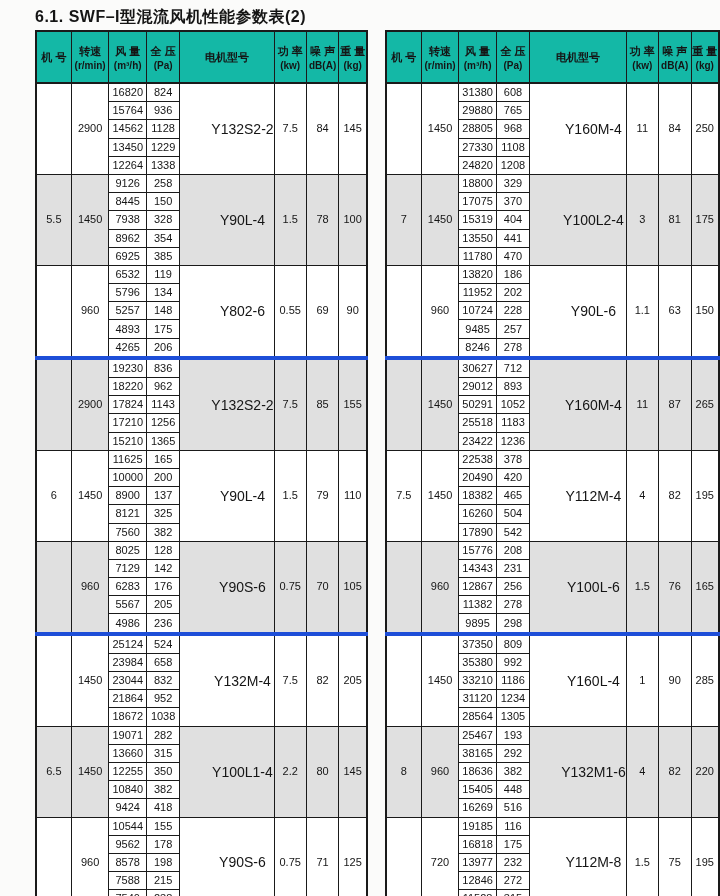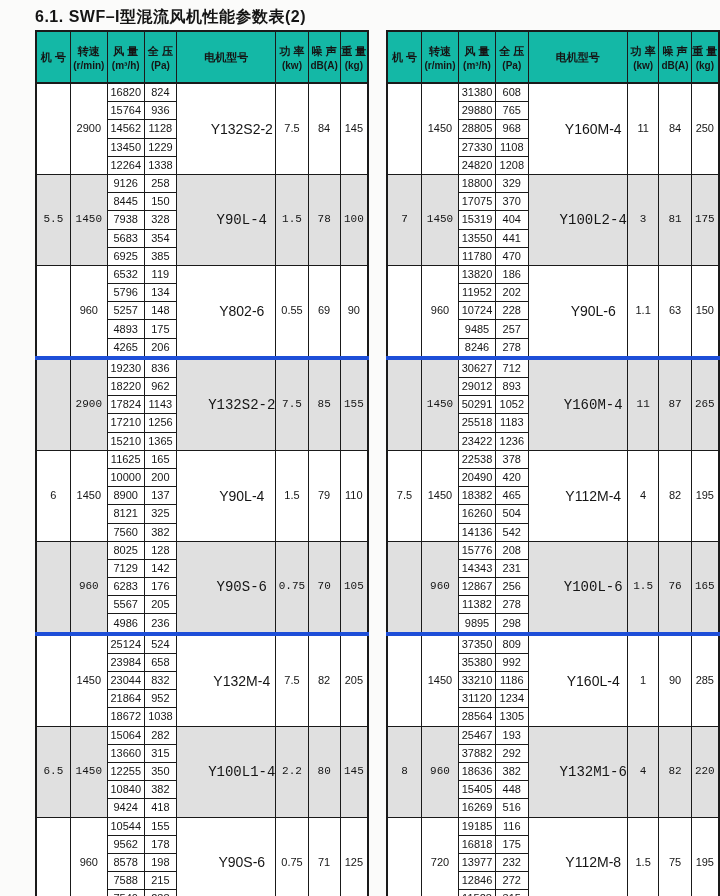--- a/index.html
+++ b/index.html
@@ -37,21 +37,21 @@
     border-bottom:2px solid #1a1a1a;
   }
   table.spec thead .h2{font-size:10px;font-weight:bold;margin-top:1px;}
   table.spec tbody td{
     height:17.2px;
     font-size:11px;
     line-height:1;
     background:#ffffff;
   }
   table.spec tbody td.motor{font-size:14px;padding-left:31px;}
-  table.spec tbody td.band{background:#e0e0e0;font-family:Liberation Mono, monospace;}
+  table.spec tbody td.band{background:#e0e0e0;}
   tr.machine-start td{border-top:4px solid #1d4ed8;}
 </style>
 </head>
 <body>
 
 <div class="page">
   <h1 class="page-title">6.1. SWF–I型混流风机性能参数表(2)</h1>
   <div class="tables">
     <div>
         <table class="spec">
@@ -138,21 +138,21 @@
             </tr>
             <tr>
               <td class="flow">8445</td>
               <td class="press">150</td>
             </tr>
             <tr>
               <td class="flow">7938</td>
               <td class="press">328</td>
             </tr>
             <tr>
-              <td class="flow">5683</td>
+              <td class="flow">8962</td>
               <td class="press">354</td>
             </tr>
             <tr>
               <td class="flow">6925</td>
               <td class="press">385</td>
             </tr>
             <tr>
               <td class="mach" rowspan="5"></td>
               <td class="speed" rowspan="5">960</td>
               <td class="flow">6532</td>
@@ -278,21 +278,21 @@
               <td class="flow">21864</td>
               <td class="press">952</td>
             </tr>
             <tr>
               <td class="flow">18672</td>
               <td class="press">1038</td>
             </tr>
             <tr>
               <td class="mach band" rowspan="5">6.5</td>
               <td class="speed band" rowspan="5">1450</td>
-              <td class="flow">15064</td>
+              <td class="flow">19071</td>
               <td class="press">282</td>
               <td class="motor band" rowspan="5">Y100L1-4</td>
               <td class="power band" rowspan="5">2.2</td>
               <td class="noise band" rowspan="5">80</td>
               <td class="weight band" rowspan="5">145</td>
             </tr>
             <tr>
               <td class="flow">13660</td>
               <td class="press">315</td>
             </tr>
@@ -504,21 +504,21 @@
             </tr>
             <tr>
               <td class="flow">18382</td>
               <td class="press">465</td>
             </tr>
             <tr>
               <td class="flow">16260</td>
               <td class="press">504</td>
             </tr>
             <tr>
-              <td class="flow">14136</td>
+              <td class="flow">17890</td>
               <td class="press">542</td>
             </tr>
             <tr>
               <td class="mach band" rowspan="5"></td>
               <td class="speed band" rowspan="5">960</td>
               <td class="flow">15776</td>
               <td class="press">208</td>
               <td class="motor band" rowspan="5">Y100L-6</td>
               <td class="power band" rowspan="5">1.5</td>
               <td class="noise band" rowspan="5">76</td>
@@ -570,21 +570,21 @@
               <td class="mach band" rowspan="5">8</td>
               <td class="speed band" rowspan="5">960</td>
               <td class="flow">25467</td>
               <td class="press">193</td>
               <td class="motor band" rowspan="5">Y132M1-6</td>
               <td class="power band" rowspan="5">4</td>
               <td class="noise band" rowspan="5">82</td>
               <td class="weight band" rowspan="5">220</td>
             </tr>
             <tr>
-              <td class="flow">37882</td>
+              <td class="flow">38165</td>
               <td class="press">292</td>
             </tr>
             <tr>
               <td class="flow">18636</td>
               <td class="press">382</td>
             </tr>
             <tr>
               <td class="flow">15405</td>
               <td class="press">448</td>
             </tr>

